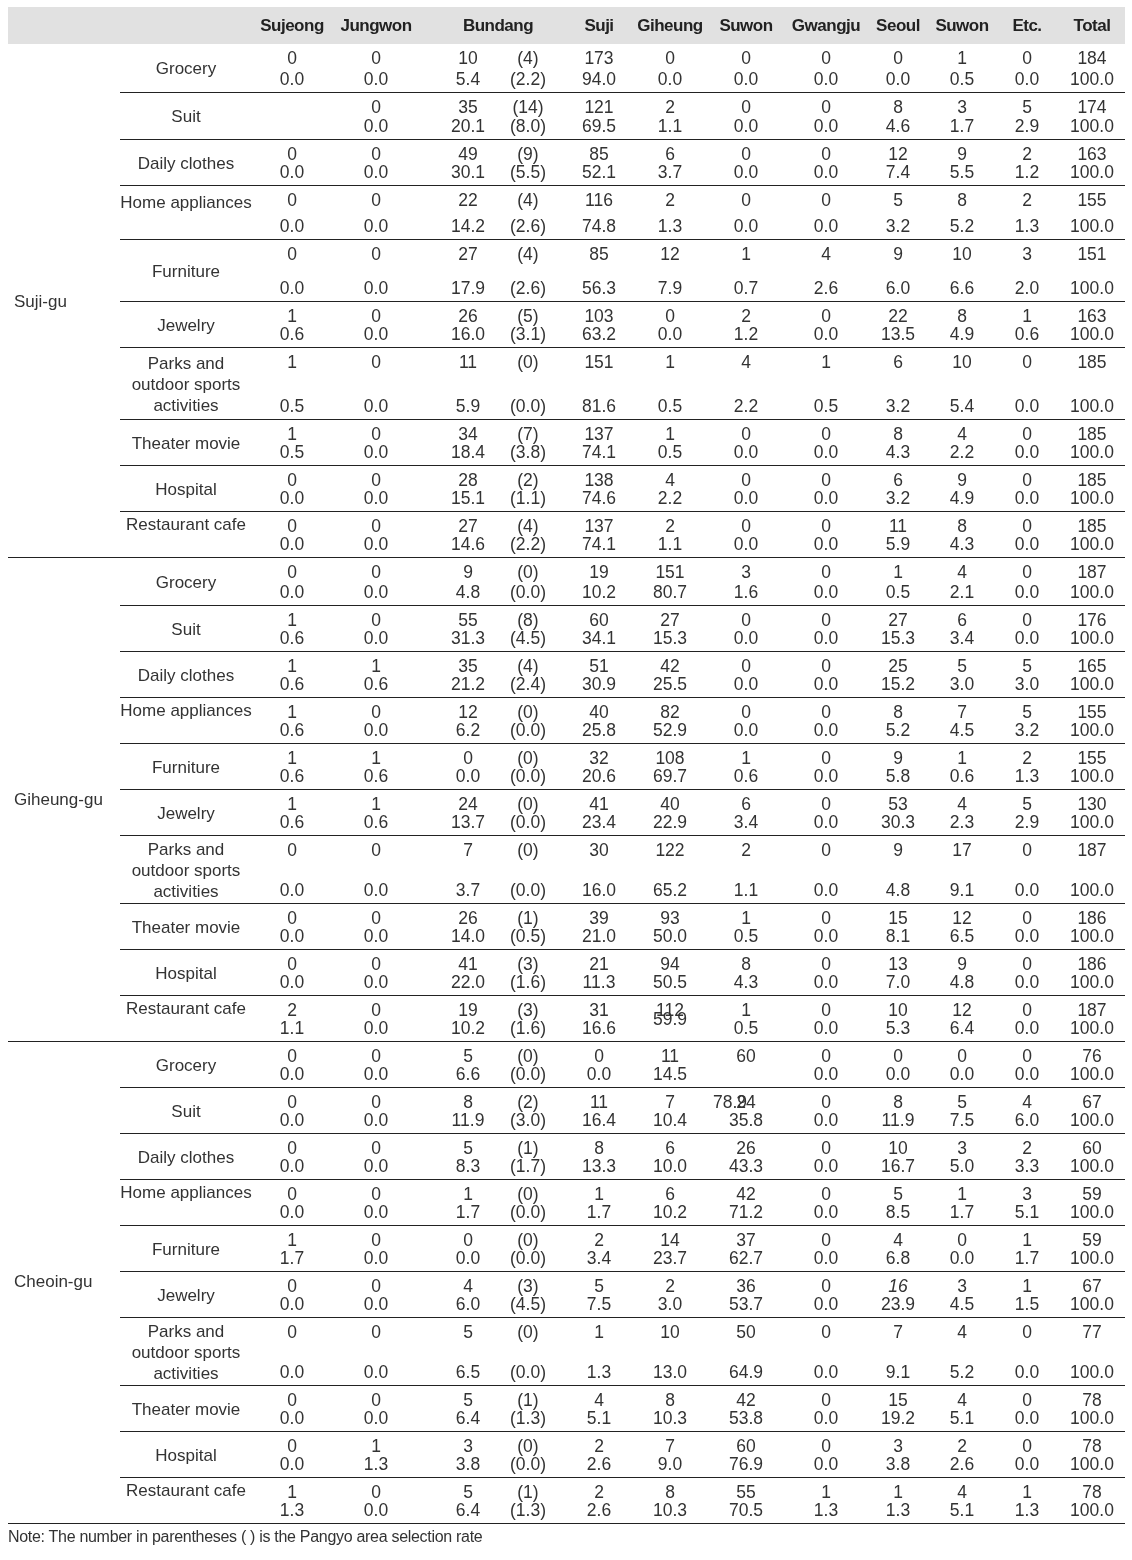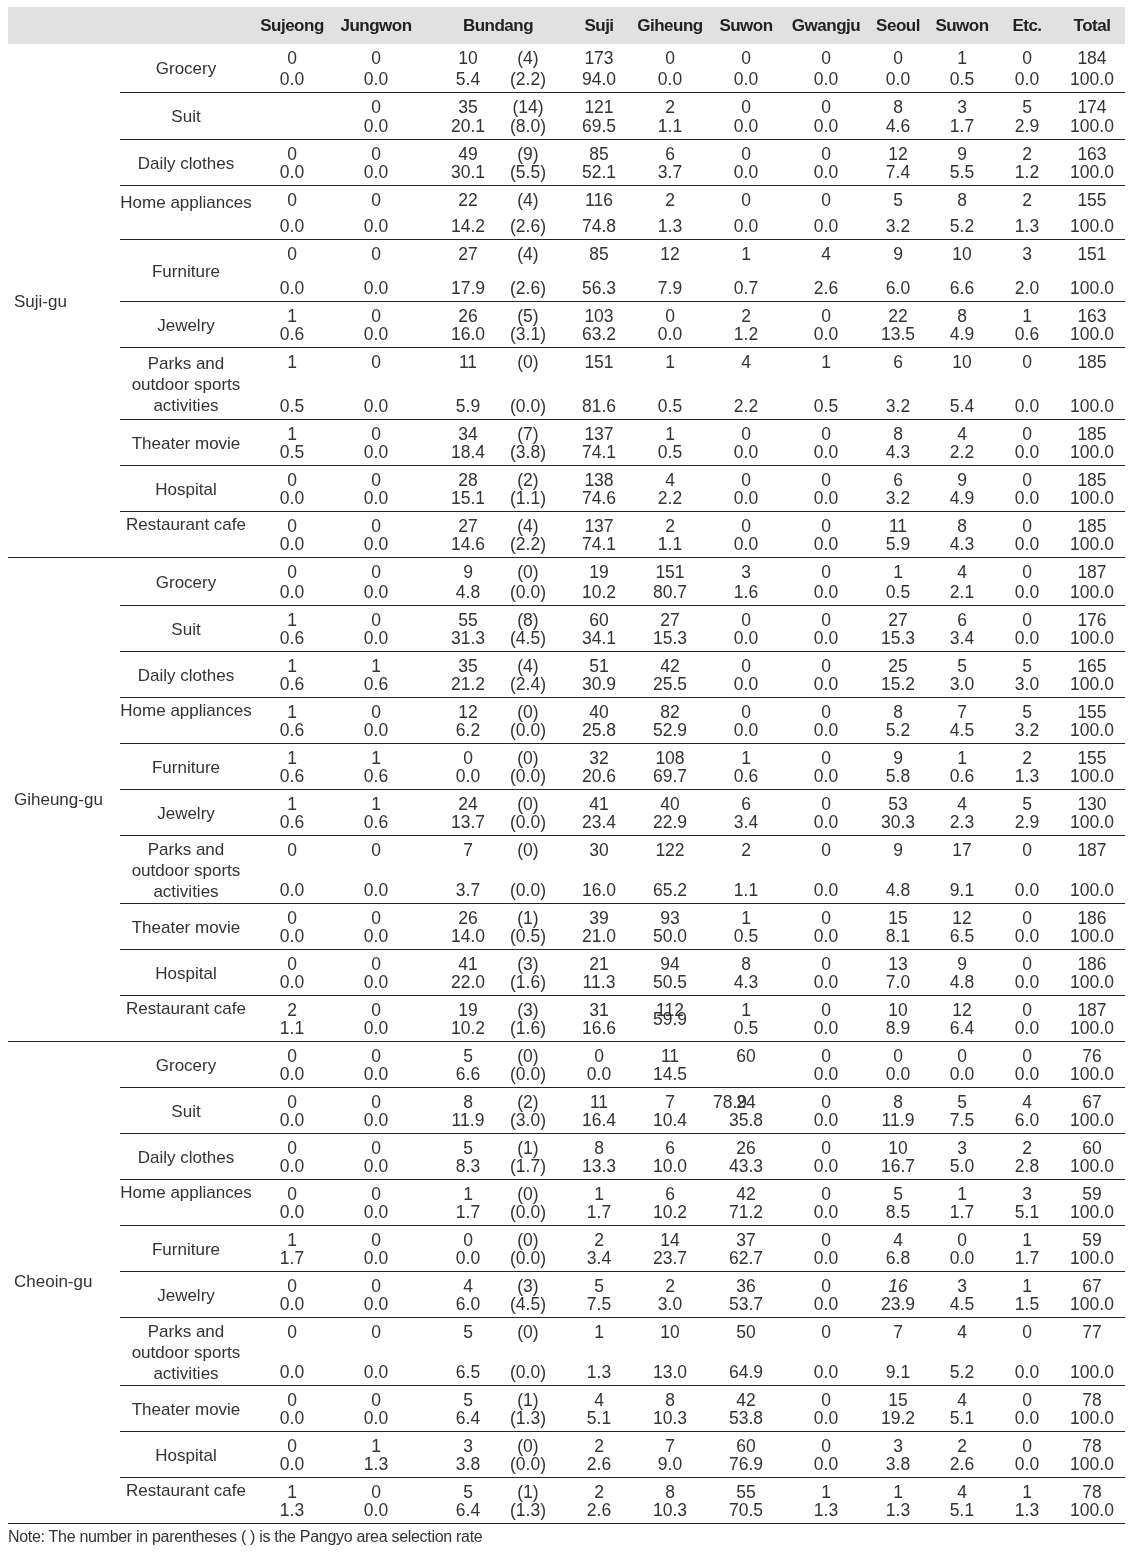--- a/index.html
+++ b/index.html
@@ -566,21 +566,21 @@
       <div class="v" style="left: 1019px; top: 3px;">0</div>
       <div class="v" style="left: 1084px; top: 3px;">187</div>
       <div class="v" style="left: 284px; top: 21px;">1.1</div>
       <div class="v" style="left: 368px; top: 21px;">0.0</div>
       <div class="v" style="left: 460px; top: 21px;">10.2</div>
       <div class="v" style="left: 520px; top: 21px;">(1.6)</div>
       <div class="v" style="left: 591px; top: 21px;">16.6</div>
       <div class="v" style="left: 662px; top: 12px;">59.9</div>
       <div class="v" style="left: 738px; top: 21px;">0.5</div>
       <div class="v" style="left: 818px; top: 21px;">0.0</div>
-      <div class="v" style="left: 890px; top: 21px;">8.9</div>
+      <div class="v" style="left: 890px; top: 21px;">5.3</div>
       <div class="v" style="left: 954px; top: 21px;">6.4</div>
       <div class="v" style="left: 1019px; top: 21px;">0.0</div>
       <div class="v" style="left: 1084px; top: 21px;">100.0</div>
     </div>
     <div class="grp" style="top: 1272px;">Cheoin-gu</div>
     <div class="row" style="top: 1042px; height: 45px;">
       <div class="cat" style="left: 0px; width: 132px; top: 12.5px;">Grocery</div>
       <div class="v" style="left: 172px; top: 3px;">0</div>
       <div class="v" style="left: 256px; top: 3px;">0</div>
       <div class="v" style="left: 348px; top: 3px;">5</div>
@@ -650,21 +650,21 @@
       <div class="v" style="left: 172px; top: 21px;">0.0</div>
       <div class="v" style="left: 256px; top: 21px;">0.0</div>
       <div class="v" style="left: 348px; top: 21px;">8.3</div>
       <div class="v" style="left: 408px; top: 21px;">(1.7)</div>
       <div class="v" style="left: 479px; top: 21px;">13.3</div>
       <div class="v" style="left: 550px; top: 21px;">10.0</div>
       <div class="v" style="left: 626px; top: 21px;">43.3</div>
       <div class="v" style="left: 706px; top: 21px;">0.0</div>
       <div class="v" style="left: 778px; top: 21px;">16.7</div>
       <div class="v" style="left: 842px; top: 21px;">5.0</div>
-      <div class="v" style="left: 907px; top: 21px;">2.8</div>
+      <div class="v" style="left: 907px; top: 21px;">3.3</div>
       <div class="v" style="left: 972px; top: 21px;">100.0</div>
     </div>
     <div class="row" style="top: 1180px; height: 45px;">
       <div class="cat" style="left: 0px; width: 132px; top: 2px;">Home appliances</div>
       <div class="v" style="left: 172px; top: 3px;">0</div>
       <div class="v" style="left: 256px; top: 3px;">0</div>
       <div class="v" style="left: 348px; top: 3px;">1</div>
       <div class="v" style="left: 408px; top: 3px;">(0)</div>
       <div class="v" style="left: 479px; top: 3px;">1</div>
       <div class="v" style="left: 550px; top: 3px;">6</div>

